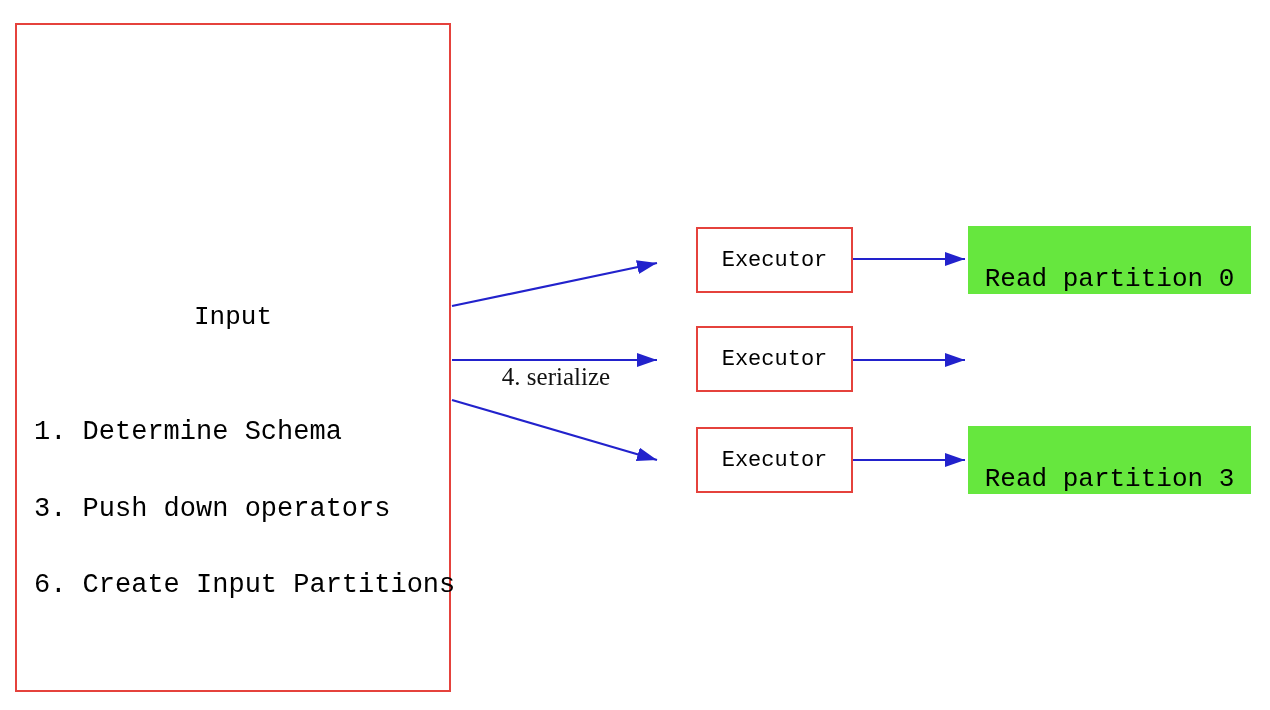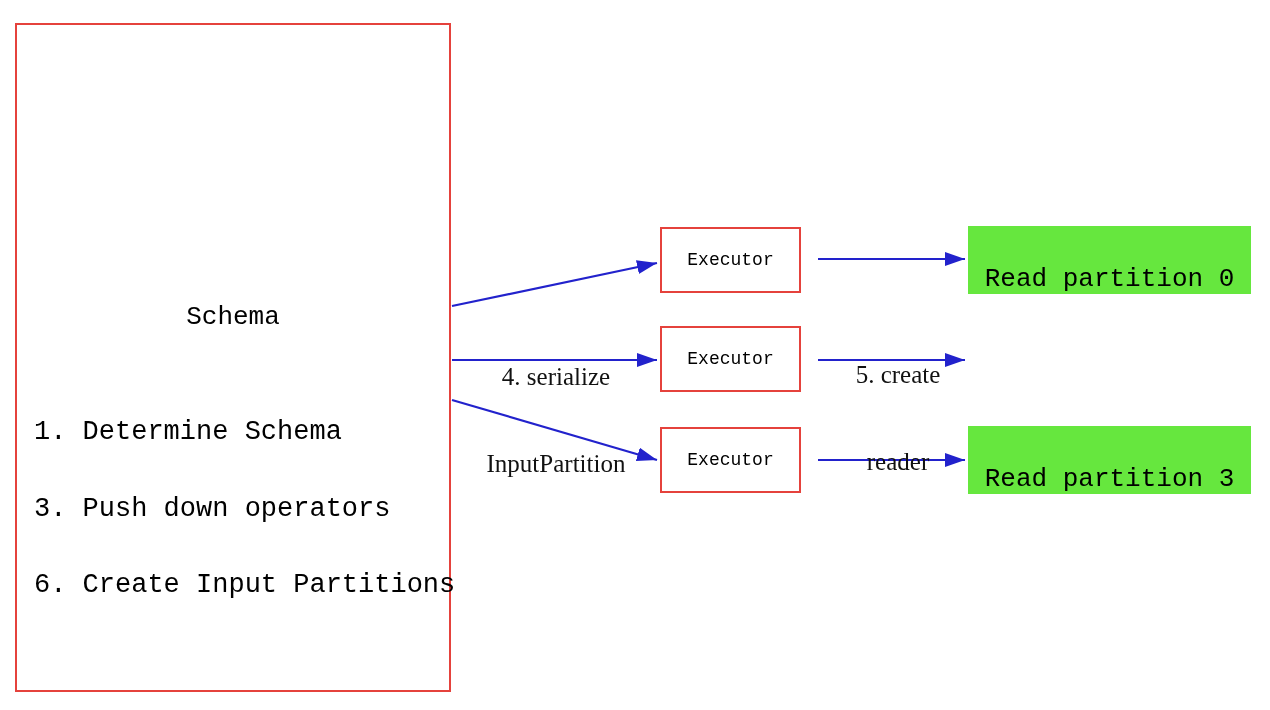--- a/index.html
+++ b/index.html
@@ -43,26 +43,26 @@
     white-space: pre;
   }
   .driver-steps {
     position: absolute;
     top: 344px; left: 17px;
     font-size: 27px;
     line-height: 25.5px;
     white-space: pre;
   }
   .executor {
-    left: 660px;
-    width: 141px; height: 66px;
+    left: 696px;
+    width: 157px; height: 66px;
     display: flex;
     align-items: center;
     justify-content: center;
-    font-size: 18px;
+    font-size: 22px;
     white-space: pre;
   }
   .exec-0 { top: 227px; }
   .exec-1 { top: 326px; }
   .exec-2 { top: 427px; }
   .partition {
     left: 968px;
     width: 283px; height: 68px;
     background: #66e73e;
     display: flex;
@@ -102,21 +102,21 @@
       <line x1="452" y1="306" x2="657" y2="263" marker-end="url(#ah)"></line>
       <line x1="452" y1="360" x2="657" y2="360" marker-end="url(#ah)"></line>
       <line x1="452" y1="400" x2="657" y2="460" marker-end="url(#ah)"></line>
       <line x1="818" y1="259" x2="965" y2="259" marker-end="url(#ah)"></line>
       <line x1="818" y1="360" x2="965" y2="360" marker-end="url(#ah)"></line>
       <line x1="818" y1="460" x2="965" y2="460" marker-end="url(#ah)"></line>
     </g>
   </svg>
 
   <div class="box outlined driver">
-    <div class="driver-title">Schema</div>
+    <div class="driver-title">Input</div>
     <div class="driver-steps">
       <div>1. Determine Schema</div>
       <div>3. Push down operators</div>
       <div>6. Create Input Partitions</div>
     </div>
   </div>
 
   <div class="box outlined executor exec-0">
     <span>Executor</span>
   </div>
@@ -129,21 +129,16 @@
 
   <div class="box partition part-0">
     <span>Read partition 0</span>
   </div>
   <div class="box partition part-2">
     <span>Read partition 3</span>
   </div>
 
   <div class="edge-label label-serialize">
     <div>4. serialize</div>
-    <div>InputPartition</div>
   </div>
 
-  <div class="edge-label label-reader">
-    <div>5. create</div>
-    <div>reader</div>
-  </div>
 
 </div>
 
 </body></html>

